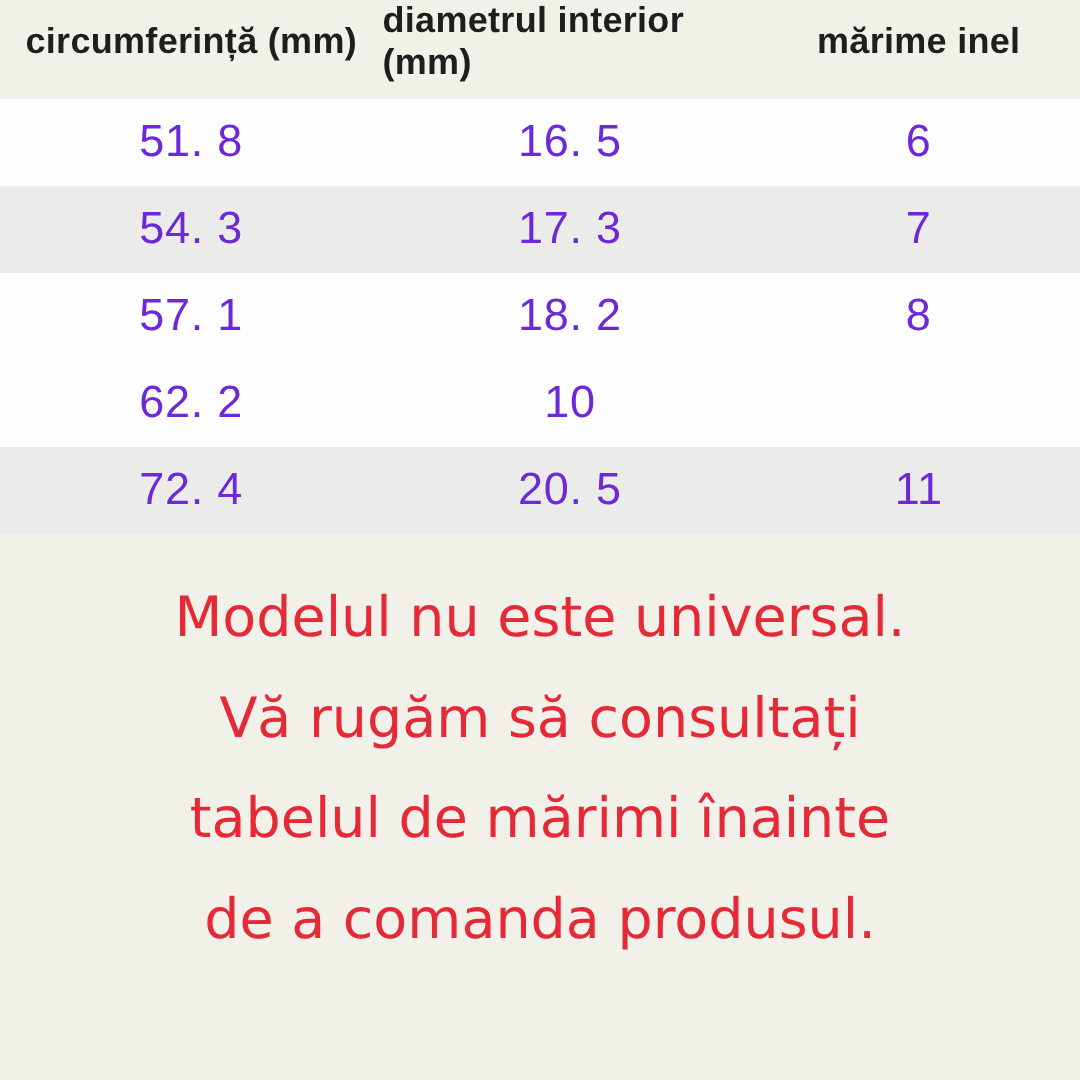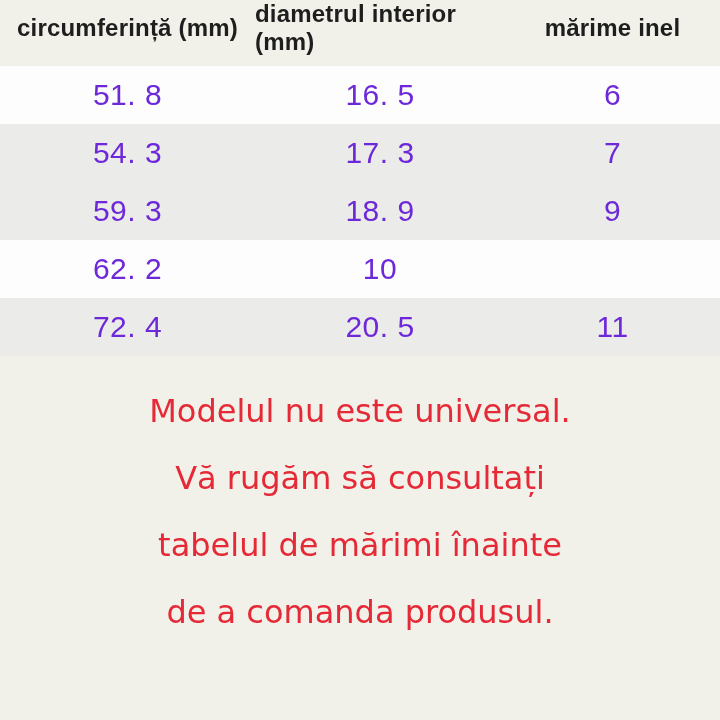--- a/index.html
+++ b/index.html
@@ -57,21 +57,21 @@
   
   .notice {
     flex: 1;
     padding-top: 22px;
     display: flex;
     flex-direction: column;
     align-items: center;
   }
   .notice .line {
     font-family: "DejaVu Sans", sans-serif;
-    font-size: 32px;
+    font-size: 37px;
     line-height: 67px;
     color: #e52936;
     text-align: center;
     white-space: nowrap;
   }
 </style>
 </head>
 <body>
 
 <div class="page">
@@ -89,26 +89,26 @@
       <div class="cell">16. 5</div>
       <div class="cell">6</div>
     </div>
 
     <div class="t-row t-body-row even">
       <div class="cell">54. 3</div>
       <div class="cell">17. 3</div>
       <div class="cell">7</div>
     </div>
 
+    <div class="t-row t-body-row odd">
+      <div class="cell">57. 1</div>
+      <div class="cell">18. 2</div>
+      <div class="cell">8</div>
+    </div>
 
-    <div class="t-row t-body-row even">
-      <div class="cell">59. 3</div>
-      <div class="cell">18. 9</div>
-      <div class="cell">9</div>
-    </div>
 
     <div class="t-row t-body-row odd">
       <div class="cell">62. 2</div>
       <div class="cell">10</div>
     </div>
 
     <div class="t-row t-body-row even">
       <div class="cell">72. 4</div>
       <div class="cell">20. 5</div>
       <div class="cell">11</div>

